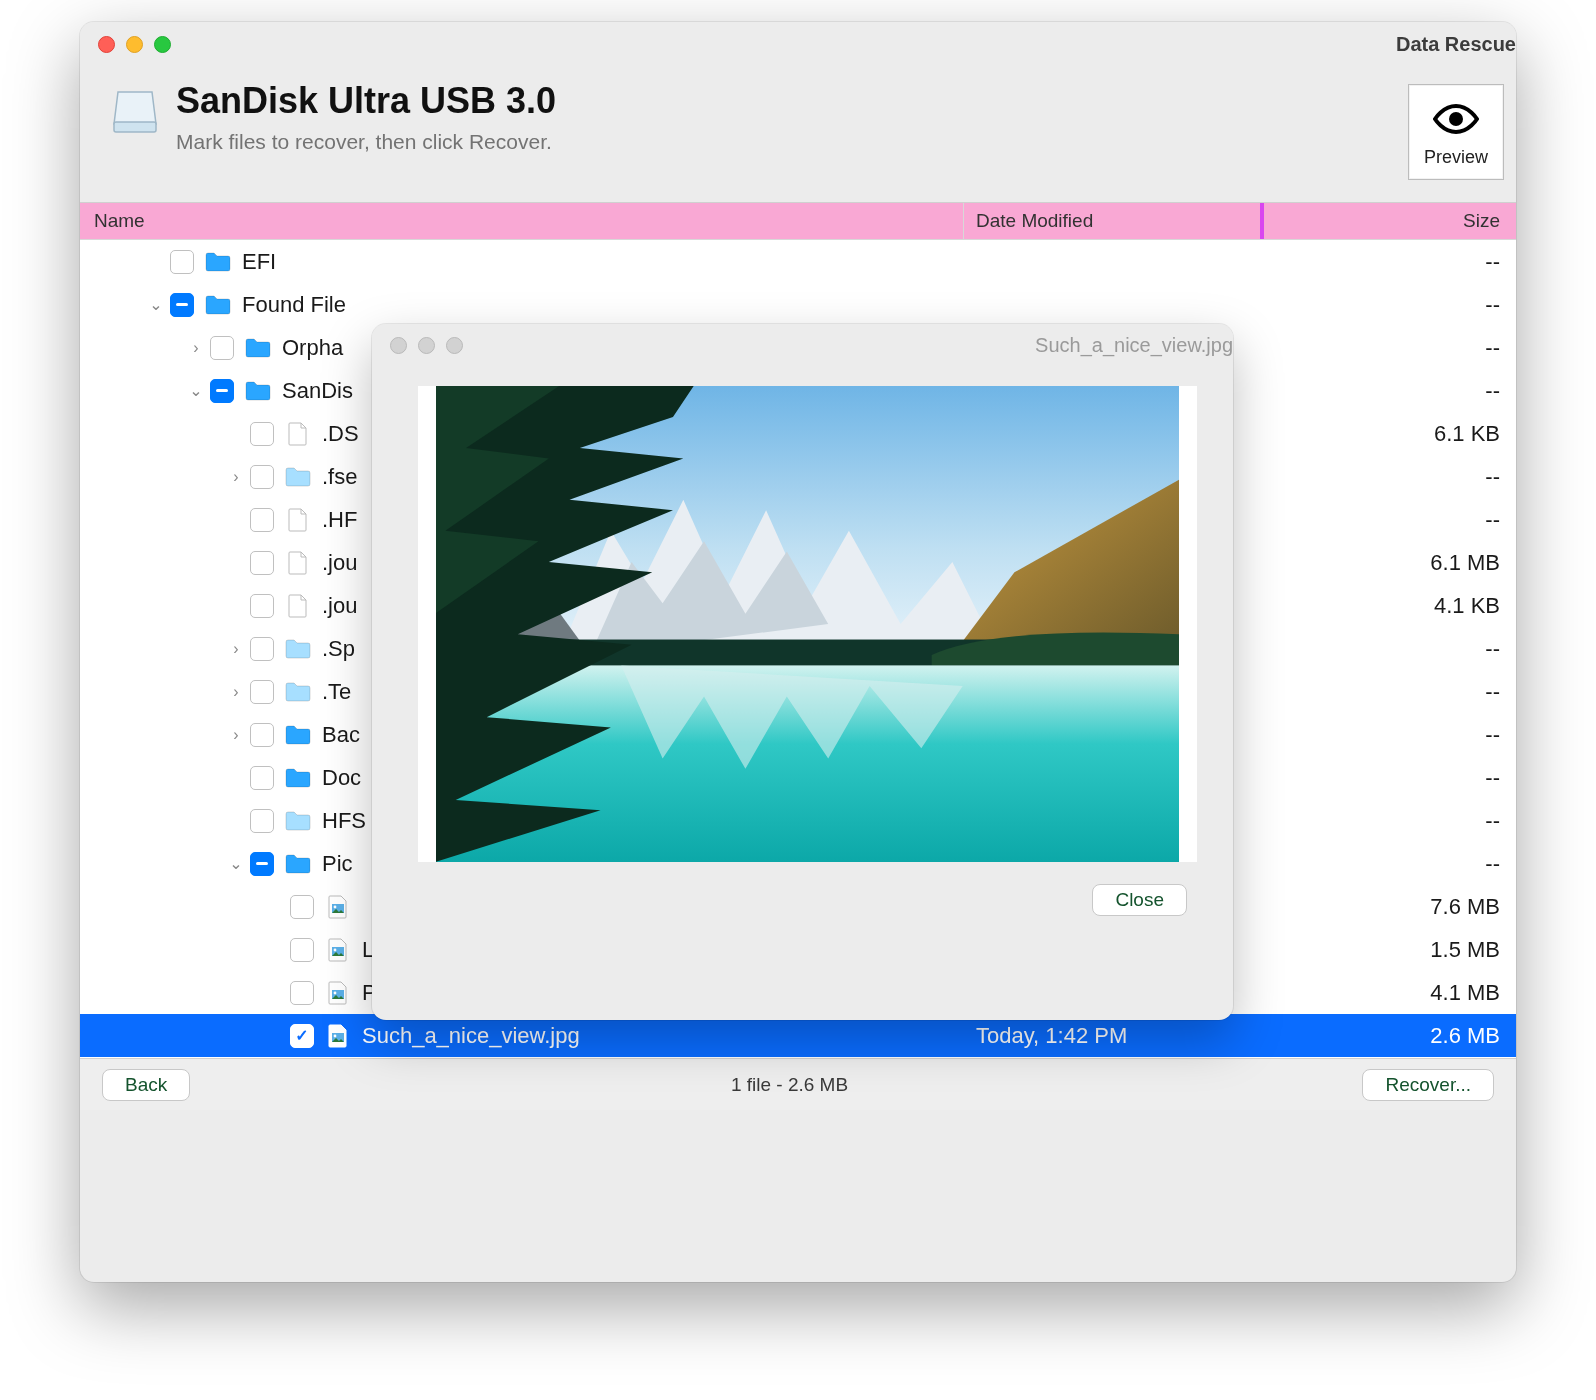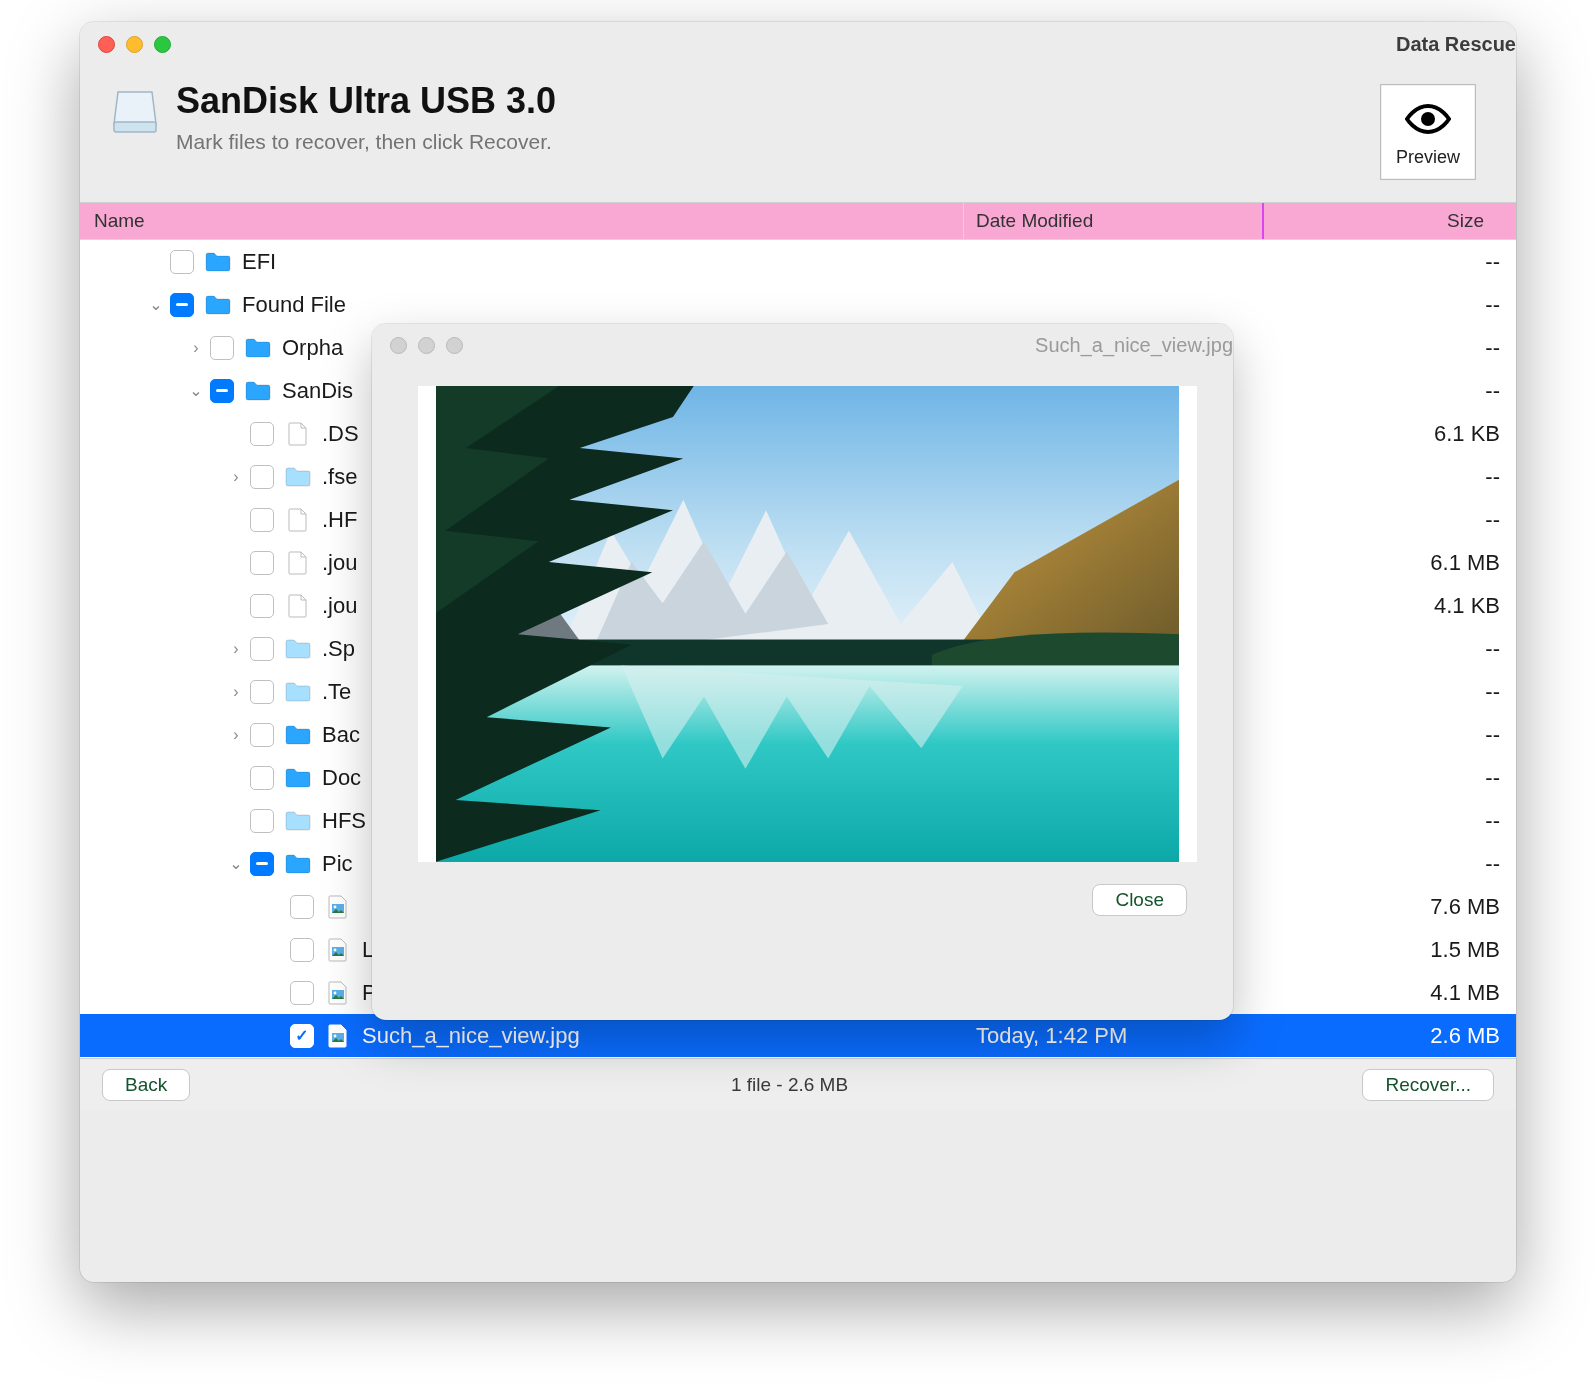--- a/index.html
+++ b/index.html
@@ -34,21 +34,21 @@
 .tlight { width: 17px; height: 17px; border-radius: 50%; }
 .t-red { background: #ff5f57; border:1px solid #e14138;}
 .t-yellow { background: #febc2e; border:1px solid #dfa023;}
 .t-green { background: #28c840; border:1px solid #1eac31;}
 .gray-dot { background: #d2d2d2; border:1px solid #b9b9b9;}
 .window-title {
   position: absolute; left:0; right:0; text-align: right;
   font-weight: 600; font-size: 20px; color: #3c3c3c;
 }
 .header {
-  padding: 14px 40px 22px 28px;
+  padding: 14px 12px 22px 28px;
   display: flex;
   align-items: flex-start;
 }
 .drive-icon {
   width: 54px; height: 54px;
   margin-right: 14px;
   margin-top: 4px;
   display:flex;align-items:center;justify-content:center;
 }
 .drive-svg { width: 50px; height: 50px; }
@@ -67,22 +67,22 @@
 .toolbtn .icon { height: 44px; display:flex;align-items:center;justify-content:center;}
 .toolbtn .lbl { font-size: 18px; color: #222;}
 .columns-header {
   height: 38px; background: #f9a8d4;
   border-top: 1px solid #d0d0d0;
   border-bottom: 1px solid #d8d8d8;
   display: flex; align-items: center;
   font-size: 19px; color: #323232;
 }
 .col-name { width: 884px; padding-left: 14px; border-right: 1px solid #d8d8d8; height:100%; display:flex; align-items:center;}
-.col-date { width: 300px; padding-left: 12px; border-right: 2px solid #d946ef; height:100%; display:flex; align-items:center;}
-.col-size { flex: 1; text-align: right; padding-right: 32px; height:100%; display:flex; align-items:center; justify-content:flex-end;}
+.col-date { width: 300px; padding-left: 12px; border-right: 4px solid #d946ef; height:100%; display:flex; align-items:center;}
+.col-size { flex: 1; text-align: right; padding-right: 16px; height:100%; display:flex; align-items:center; justify-content:flex-end;}
 .tree {
   background: #fff;
   height: 818px;
   overflow: hidden;
 }
 .row {
   height: 43px;
   display: flex; align-items: center;
   font-size: 22px; color: #1a1a1a;
   white-space: nowrap;

